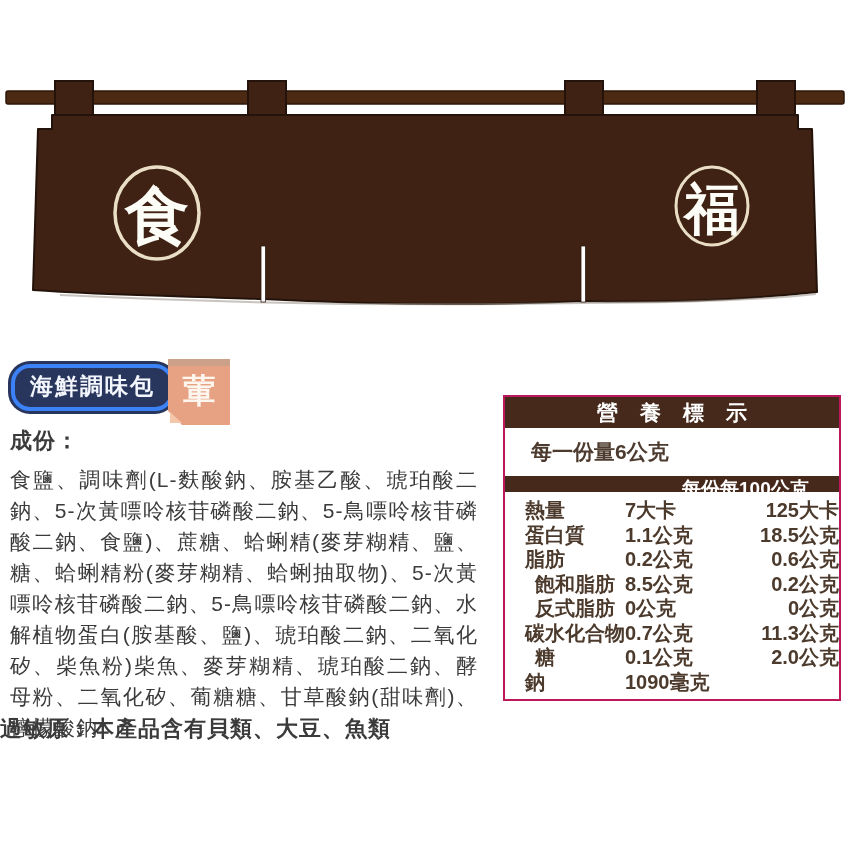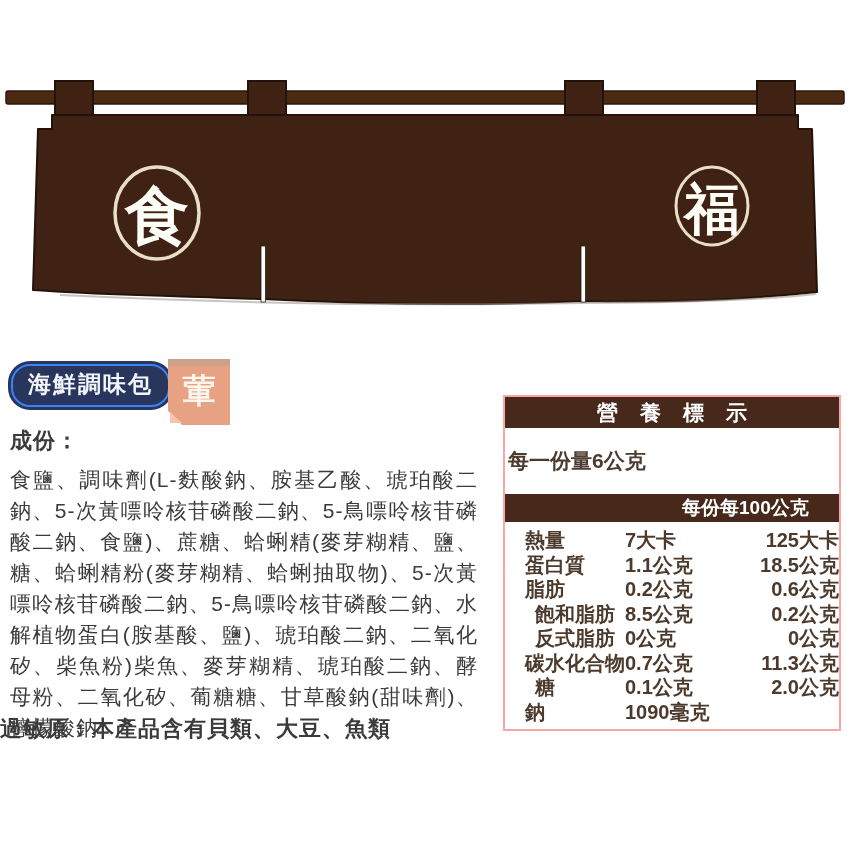--- a/index.html
+++ b/index.html
@@ -4,49 +4,49 @@
 <style>
   html,body{margin:0;padding:0;background:#fff;}
   .page{position:relative;width:850px;height:850px;background:#ffffff;overflow:hidden;
         font-family:"Liberation Sans","DejaVu Sans",sans-serif;color:#3d3d3d;}
 
   
   .noren{position:absolute;left:0;top:0;width:850px;height:340px;}
 
   
   .pill{position:absolute;left:8px;top:361px;background:#28355c;border-radius:22px;padding:3px;}
-  .pill-inner{border:2px solid #3b82f6;border-radius:19px;padding:3px 15px 5px 15px;
+  .pill-inner{border:4px solid #3b82f6;border-radius:19px;padding:3px 15px 5px 15px;
               color:#f2f5fc;font-size:23px;font-weight:700;letter-spacing:2px;white-space:nowrap;}
 
   .diet-tag{position:absolute;left:168px;top:359px;width:62px;height:66px;background:#e7a183;}
   .diet-tag .strip{position:absolute;left:0;top:0;width:100%;height:7px;background:#cda089;}
   .diet-tag .char{position:absolute;left:0;top:10px;width:100%;text-align:center;
                   color:#fdf6ef;font-size:33px;font-weight:700;}
   .diet-tag .cut{position:absolute;left:0;bottom:0;width:14px;height:14px;background:#fff;
                  clip-path:polygon(0 0,0 100%,100% 100%);}
   .diet-tag .fold{position:absolute;left:2px;bottom:2px;width:12px;height:12px;background:#f4c7ab;
                   clip-path:polygon(0 8%,100% 100%,0 100%);}
 
   
   .ingredients{position:absolute;left:10px;top:426px;width:468px;}
   .ing-heading{font-size:22px;font-weight:600;letter-spacing:1px;color:#3b3b3b;}
   .ing-text{margin-top:8px;font-size:21px;line-height:31px;letter-spacing:1px;
             font-weight:500;color:#3b3b3b;text-align:justify;word-break:break-all;}
   .allergen{position:absolute;left:0;top:714px;font-size:22px;font-weight:600;
             letter-spacing:1px;color:#3b3b3b;}
 
   
-  .nutri{position:absolute;left:503px;top:395px;width:338px;border:2px solid #fca5a5;
+  .nutri{position:absolute;left:503px;top:395px;width:338px;border:2px solid #be185d;
          background:#fff;box-sizing:border-box;}
   .nutri-title{background:#46291b;color:#fff;height:31px;display:flex;align-items:center;
                justify-content:center;font-size:21px;font-weight:700;}
   .nutri-title span{letter-spacing:22px;margin-right:-22px;}
-  .nutri-serving{height:66px;display:flex;align-items:center;padding-left:3px;
+  .nutri-serving{height:48px;display:flex;align-items:center;padding-left:26px;
                  font-size:21px;font-weight:600;color:#4c3b2e;}
-  .nutri-cols{background:#46291b;color:#fff;height:28px;display:grid;
+  .nutri-cols{background:#46291b;color:#fff;height:16px;display:grid;
               grid-template-columns:110px 105px 1fr;align-items:center;
               font-size:19px;font-weight:700;}
   .nutri-cols .c1{grid-column:2;text-align:right;}
   .nutri-cols .c2{grid-column:3;text-align:left;padding-right:9px;}
   .nutri-rows{padding:5px 0 6px 0;}
   .nutri-row{display:grid;grid-template-columns:120px 95px 1fr;align-items:center;
              height:24.5px;font-size:20px;font-weight:600;color:#4c3a2c;}
   .nutri-row .lbl{padding-left:20px;white-space:nowrap;}
   .nutri-row.indent .lbl{padding-left:30px;}
   .nutri-row .v1{text-align:left;white-space:nowrap;}

